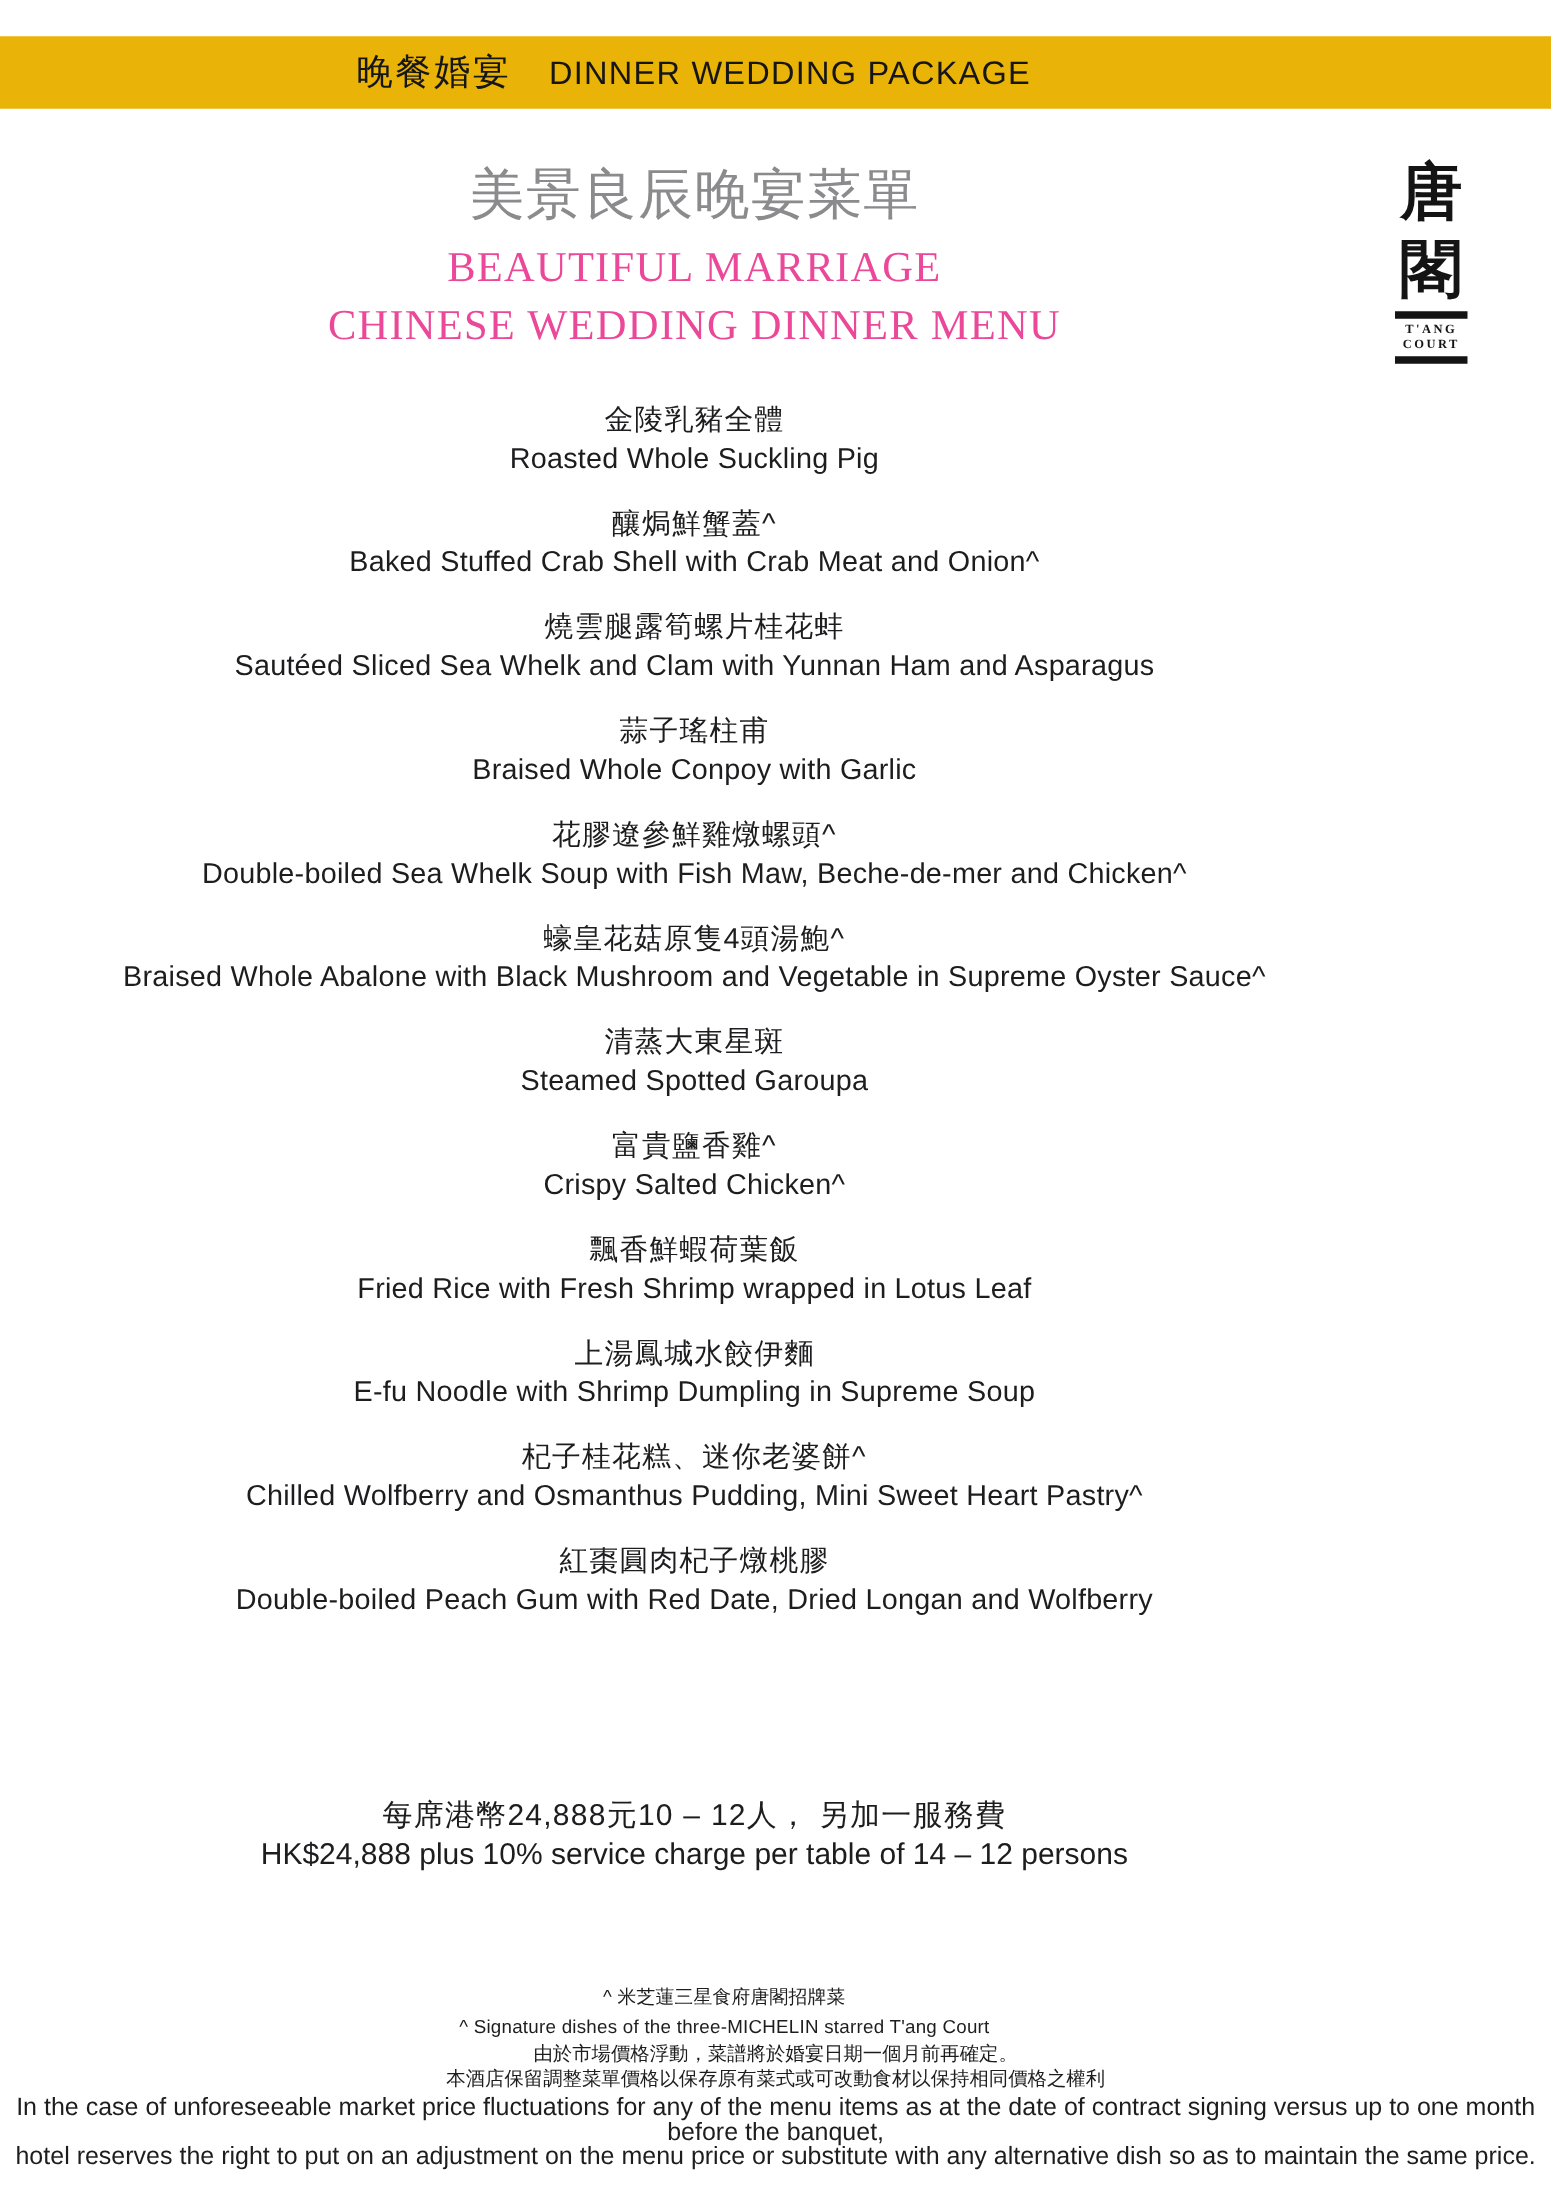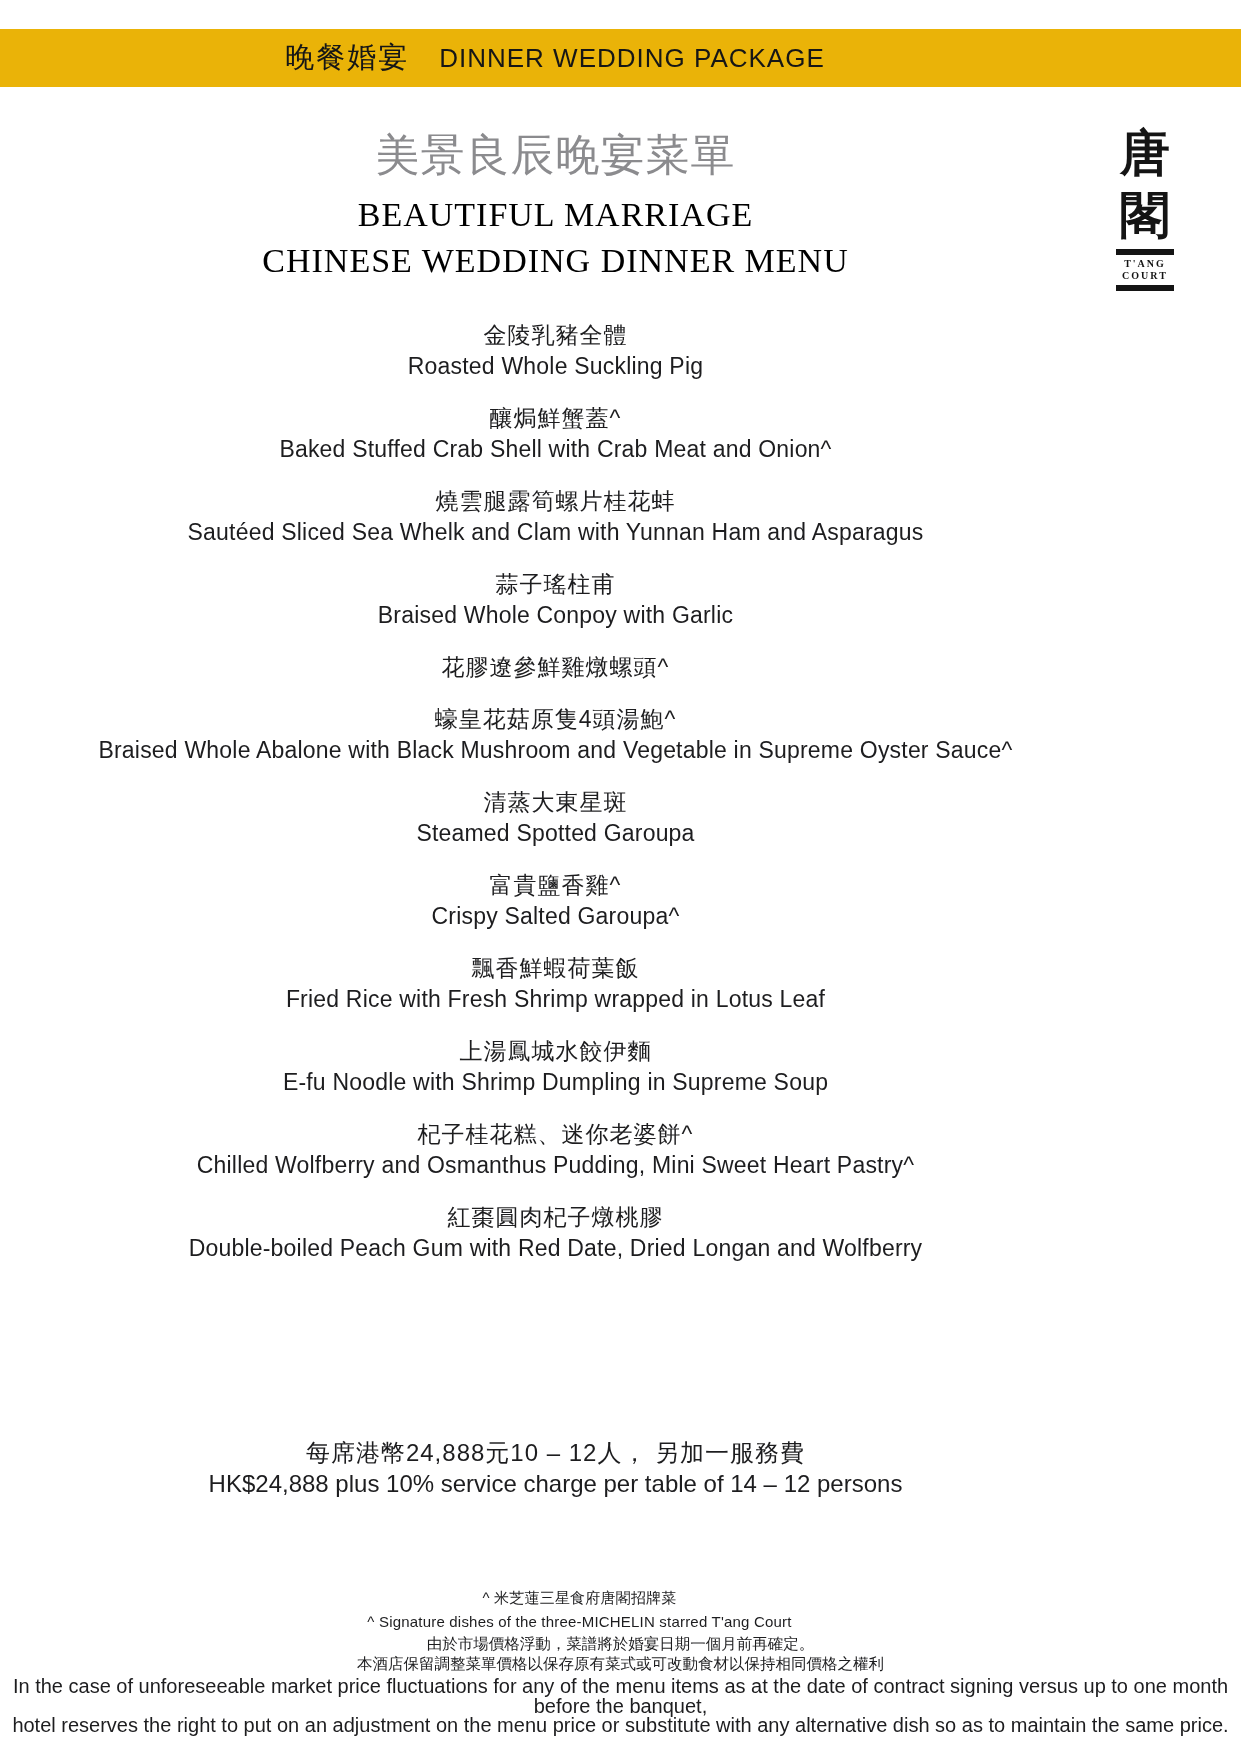--- a/index.html
+++ b/index.html
@@ -30,21 +30,21 @@
   }
 
   .content { position:absolute; left:0; top:0; width:1111px; text-align:center; }
   .title-zh {
     position:absolute; top:126px; width:100%;
     font-size:44px; font-weight:normal; letter-spacing:1px; color:#8b8b8e;
   }
   .title-en {
     position:absolute; width:100%;
     font-family:"Liberation Serif", serif; font-size:34px; font-weight:normal;
-    letter-spacing:1px; color:#000000;
+    letter-spacing:1px; color:#ec4899;
   }
   .title-en.l1 { top:196px; }
   .title-en.l2 { top:242px; }
 
   .menu-list { position:absolute; top:320px; width:100%; }
   .menu-item { margin-bottom:21px; }
   .menu-item .zh { font-size:23px; line-height:31px; letter-spacing:1px; }
   .menu-item .en { font-size:23px; line-height:31px; letter-spacing:0.2px; }
 
   .price-block { position:absolute; top:1437px; width:100%; }
@@ -96,32 +96,33 @@
       <div class="menu-item">
         <div class="zh">燒雲腿露筍螺片桂花蚌</div>
         <div class="en">Sautéed Sliced Sea Whelk and Clam with Yunnan Ham and Asparagus</div>
       </div>
       <div class="menu-item">
         <div class="zh">蒜子瑤柱甫</div>
         <div class="en">Braised Whole Conpoy with Garlic</div>
       </div>
       <div class="menu-item">
         <div class="zh">花膠遼參鮮雞燉螺頭^</div>
+        <div class="en">Double-boiled Sea Whelk Soup with Fish Maw, Beche-de-mer and Chicken^</div>
       </div>
       <div class="menu-item">
         <div class="zh">蠔皇花菇原隻4頭湯鮑^</div>
         <div class="en">Braised Whole Abalone with Black Mushroom and Vegetable in Supreme Oyster Sauce^</div>
       </div>
       <div class="menu-item">
         <div class="zh">清蒸大東星斑</div>
         <div class="en">Steamed Spotted Garoupa</div>
       </div>
       <div class="menu-item">
         <div class="zh">富貴鹽香雞^</div>
-        <div class="en">Crispy Salted Garoupa^</div>
+        <div class="en">Crispy Salted Chicken^</div>
       </div>
       <div class="menu-item">
         <div class="zh">飄香鮮蝦荷葉飯</div>
         <div class="en">Fried Rice with Fresh Shrimp wrapped in Lotus Leaf</div>
       </div>
       <div class="menu-item">
         <div class="zh">上湯鳳城水餃伊麵</div>
         <div class="en">E-fu Noodle with Shrimp Dumpling in Supreme Soup</div>
       </div>
       <div class="menu-item">

